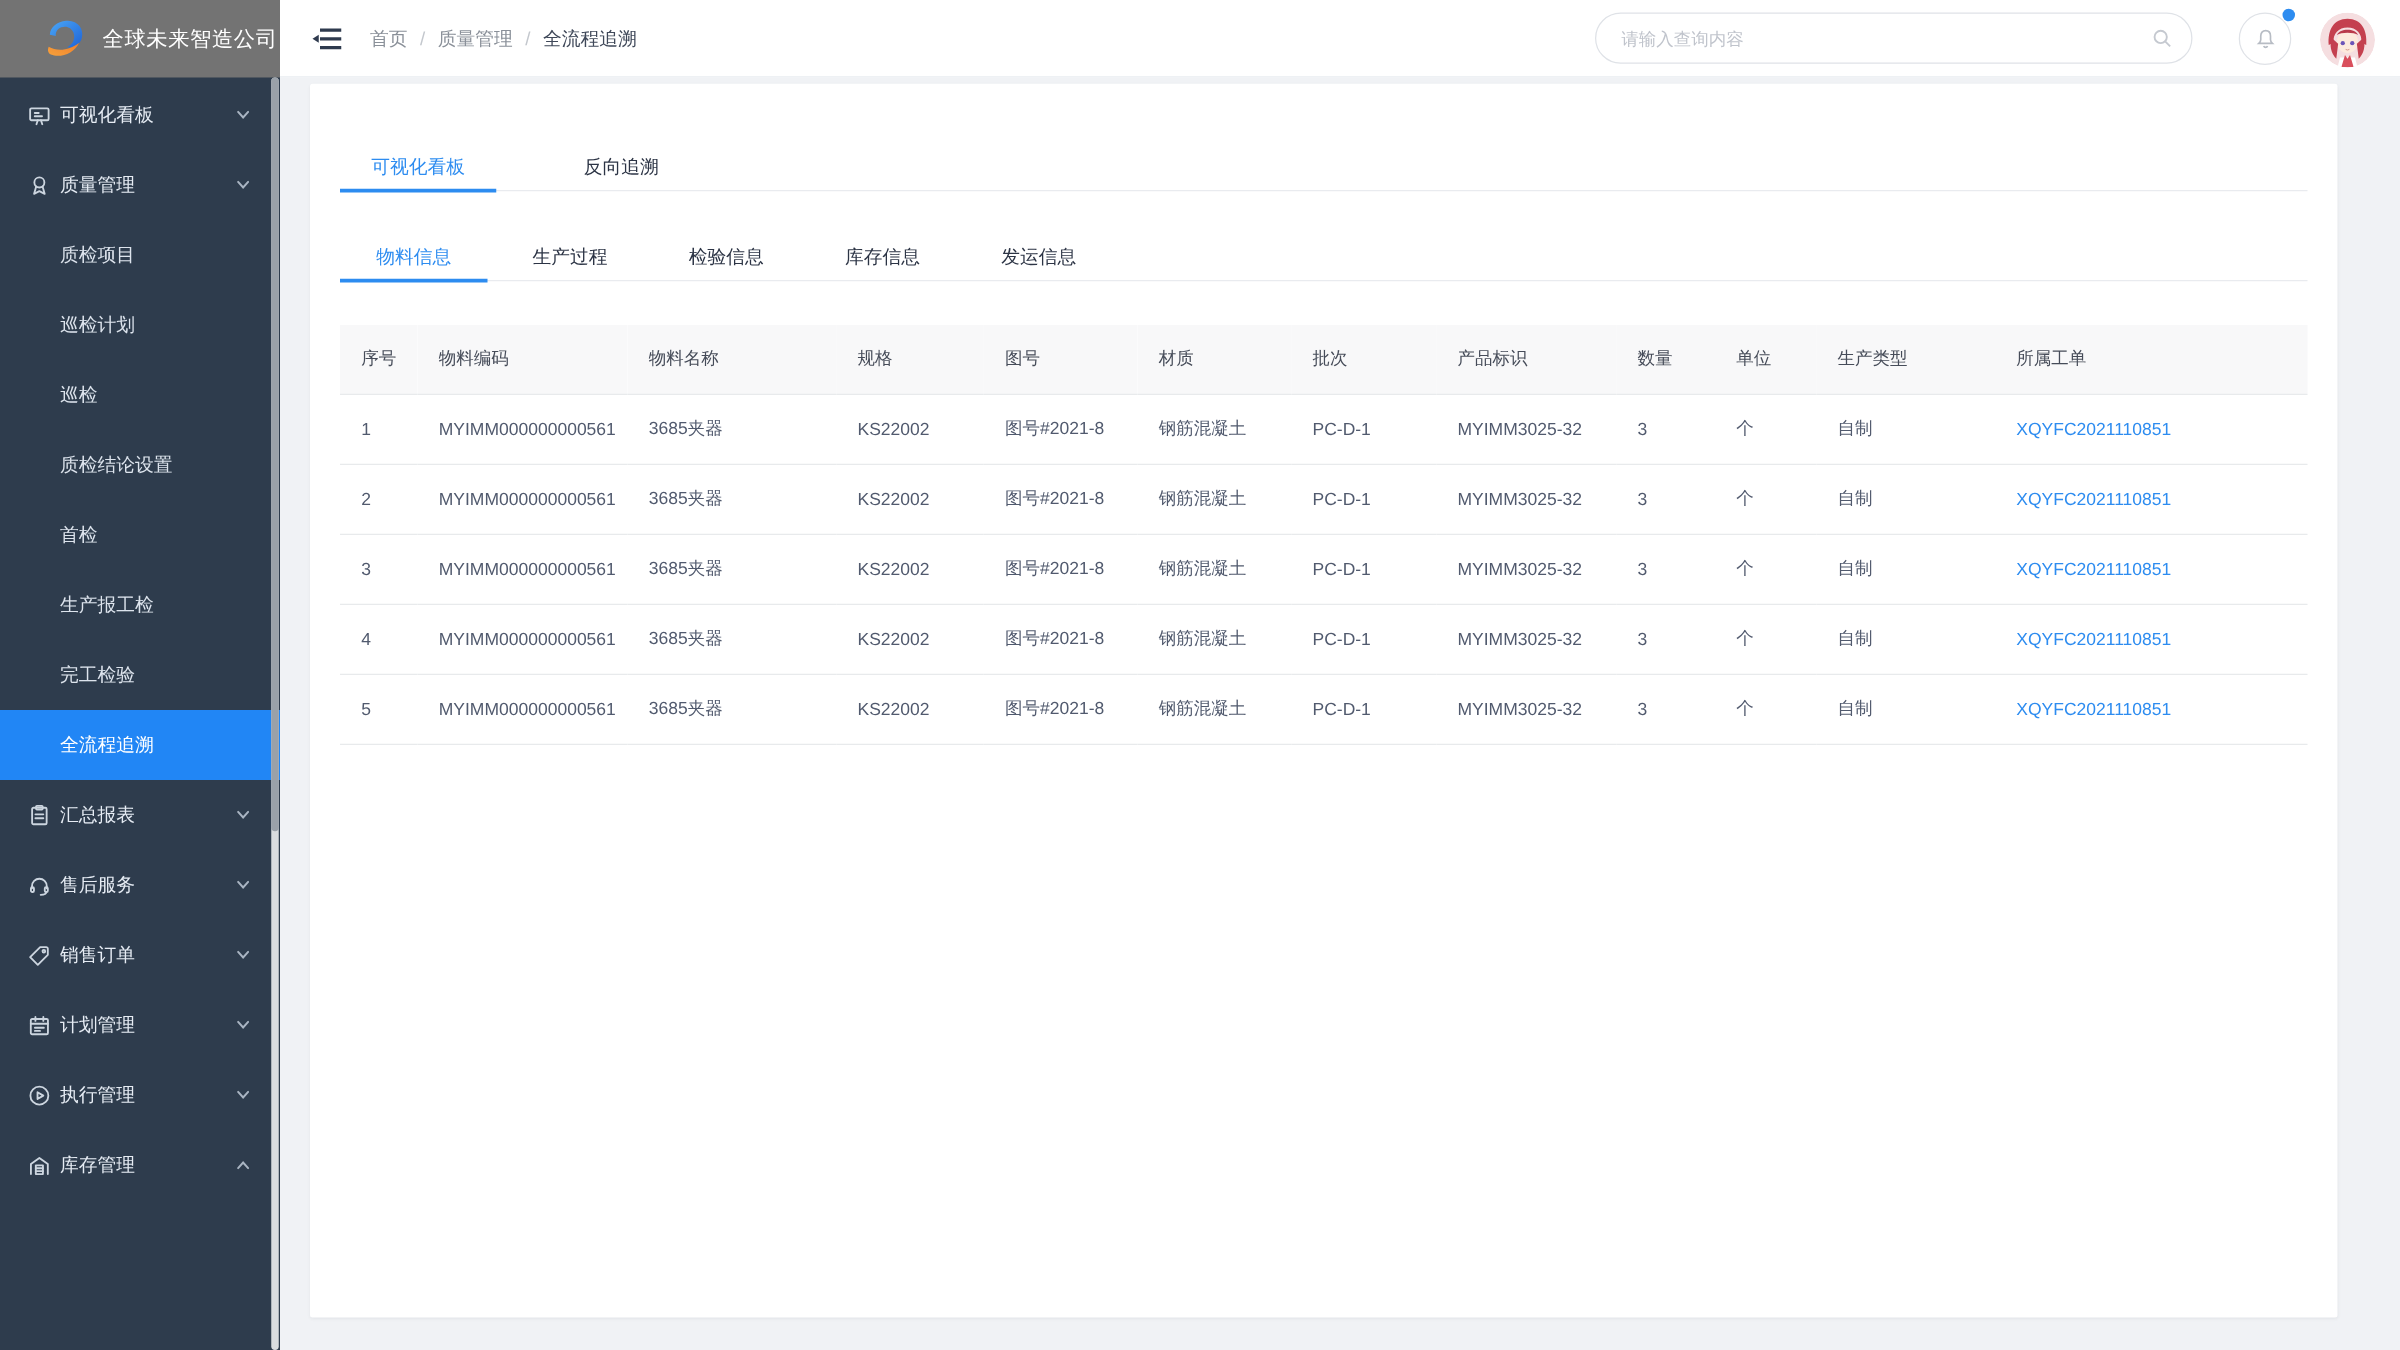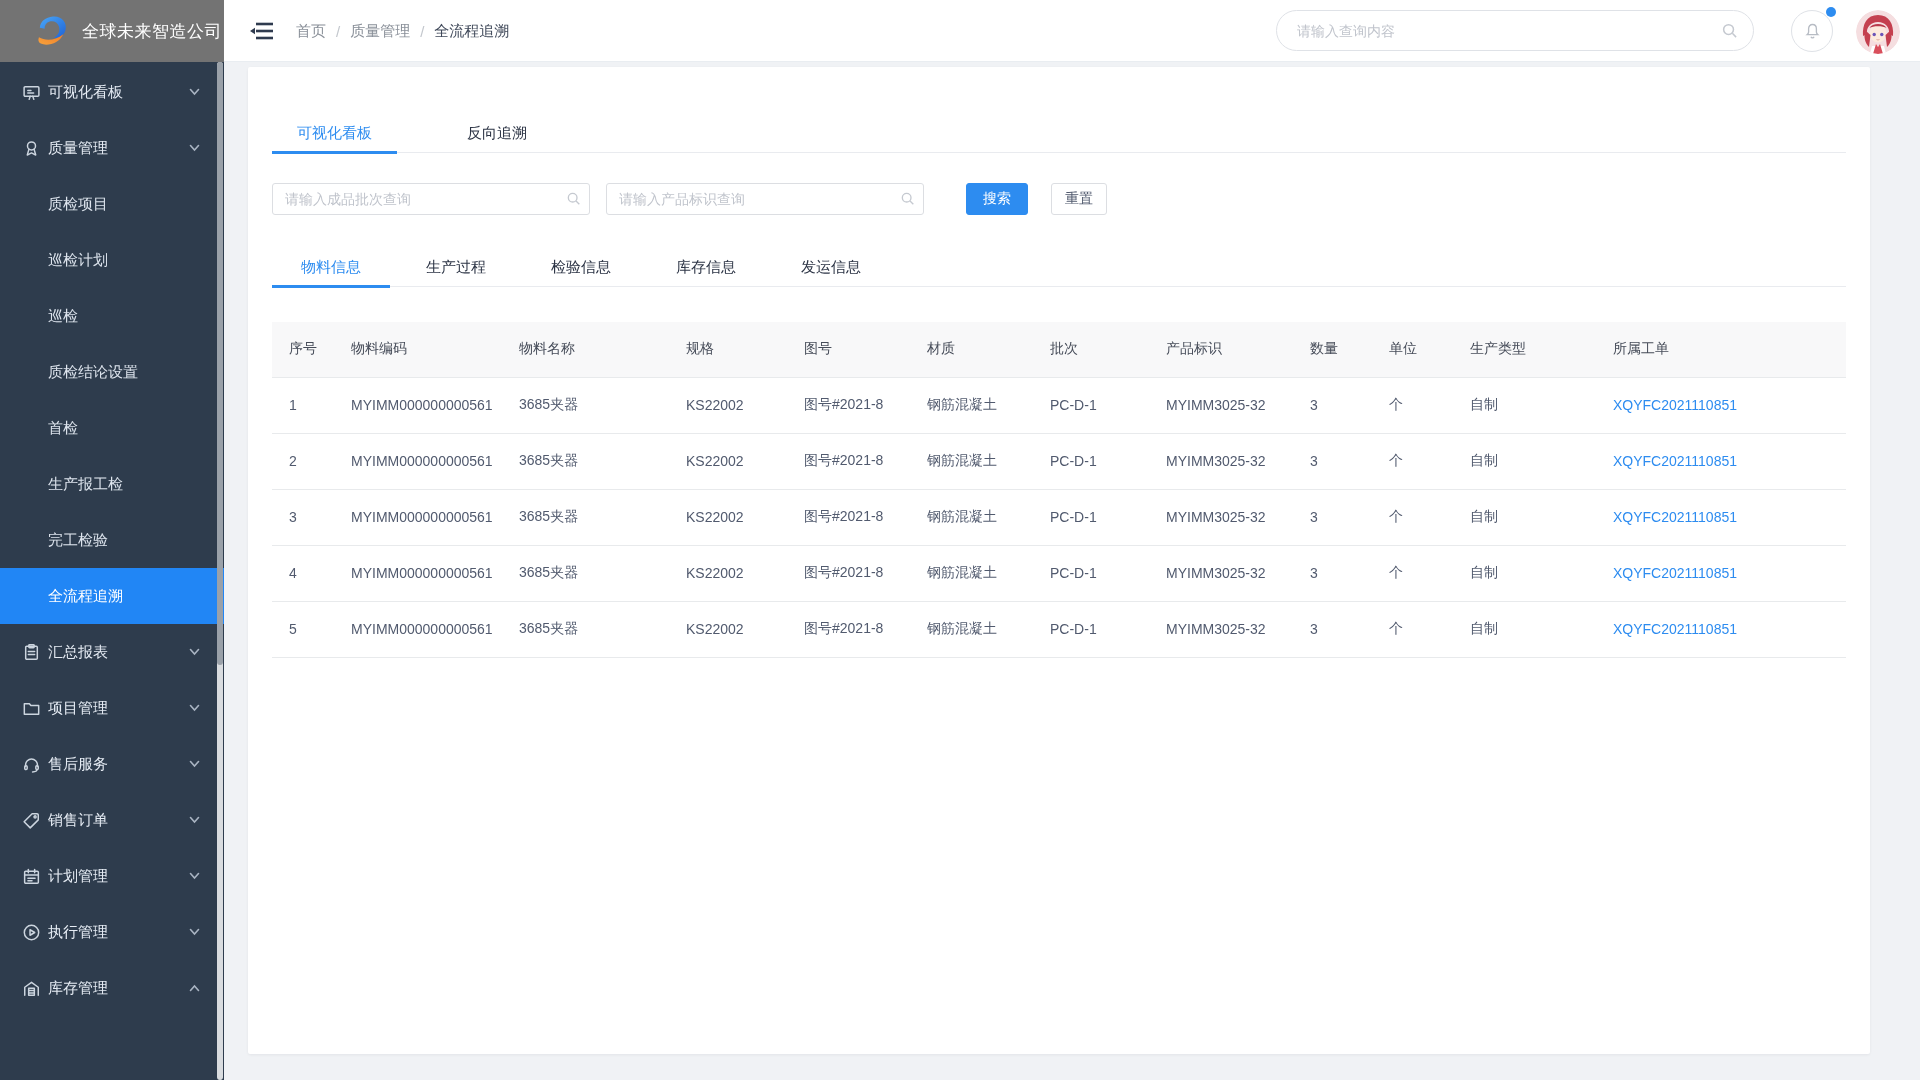--- a/index.html
+++ b/index.html
@@ -157,33 +157,20 @@
         <span class="mlabel">汇总报表</span>
         <span class="chev">
           <svg viewBox="0 0 11 8" width="11" height="8" fill="none" stroke="currentColor" stroke-width="1.6" stroke-linecap="round">
             <polyline points="1.5,1.5 5.5,6 9.5,1.5"></polyline>
           </svg>
         </span>
       </div>
       <div class="m-row group">
         <span class="micon">
           <svg viewBox="0 0 18 18" width="19" height="19" fill="none" stroke="currentColor" stroke-width="1.4" stroke-linecap="round" stroke-linejoin="round">
-            <path d="M2.2,14.5 V4.5 h4.8 l1.4,1.7 h7.4 v8.3 Z"></path>
-          </svg>
-        </span>
-        <span class="mlabel">项目管理</span>
-        <span class="chev">
-          <svg viewBox="0 0 11 8" width="11" height="8" fill="none" stroke="currentColor" stroke-width="1.6" stroke-linecap="round">
-            <polyline points="1.5,1.5 5.5,6 9.5,1.5"></polyline>
-          </svg>
-        </span>
-      </div>
-      <div class="m-row group">
-        <span class="micon">
-          <svg viewBox="0 0 18 18" width="19" height="19" fill="none" stroke="currentColor" stroke-width="1.4" stroke-linecap="round" stroke-linejoin="round">
             <path d="M3.4,11 V9.4 a5.6,5.6 0 0 1 11.2,0 V11"></path>
             <rect x="2.6" y="10.2" width="2.3" height="3.6" rx="1"></rect>
             <rect x="13.1" y="10.2" width="2.3" height="3.6" rx="1"></rect>
             <path d="M14.2,13.8 c0,1.7 -2.2,2.2 -4.2,2.2"></path>
           </svg>
         </span>
         <span class="mlabel">售后服务</span>
         <span class="chev">
           <svg viewBox="0 0 11 8" width="11" height="8" fill="none" stroke="currentColor" stroke-width="1.6" stroke-linecap="round">
             <polyline points="1.5,1.5 5.5,6 9.5,1.5"></polyline>
@@ -312,42 +299,20 @@
         <path d="M16,36 h12 l2,8 h-16 Z" fill="#fff"></path>
         <path d="M20,34 l2,3 2,-3 3,10 h-10 Z" fill="#d94f5c"></path>
       </g>
     </svg>
   </div>
 </header>
 
 <main class="card">
   <div class="tabs trace-tabs" id="trace-tabs"><span class="tab active">可视化看板</span><span class="tab">反向追溯</span></div>
 
-  <div class="filter-row">
-    <div class="f-input">
-      <input type="text" placeholder="请输入成品批次查询" style="">
-      <span class="mag">
-        <svg viewBox="0 0 18 18" width="15" height="15" fill="none" stroke="currentColor" stroke-width="1.6">
-          <circle cx="8" cy="8" r="5.2"></circle>
-            <line x1="12" y1="12" x2="16" y2="16"></line>
-        </svg>
-      </span>
-    </div>
-    <div class="f-input">
-      <input type="text" placeholder="请输入产品标识查询" style="">
-      <span class="mag">
-        <svg viewBox="0 0 18 18" width="15" height="15" fill="none" stroke="currentColor" stroke-width="1.6">
-          <circle cx="8" cy="8" r="5.2"></circle>
-            <line x1="12" y1="12" x2="16" y2="16"></line>
-        </svg>
-      </span>
-    </div>
-    <button class="btn btn-search">搜索</button>
-    <button class="btn btn-reset">重置</button>
-  </div>
 
   <div class="tabs info-tabs" id="info-tabs"><span class="tab active">物料信息</span><span class="tab">生产过程</span><span class="tab">检验信息</span><span class="tab">库存信息</span><span class="tab">发运信息</span></div>
 
   <table id="data-table">
     <colgroup id="table-cols">
         <col style="width: 62px;">
         <col style="width: 168px;">
         <col style="width: 167px;">
         <col style="width: 118px;">
         <col style="width: 123px;">

